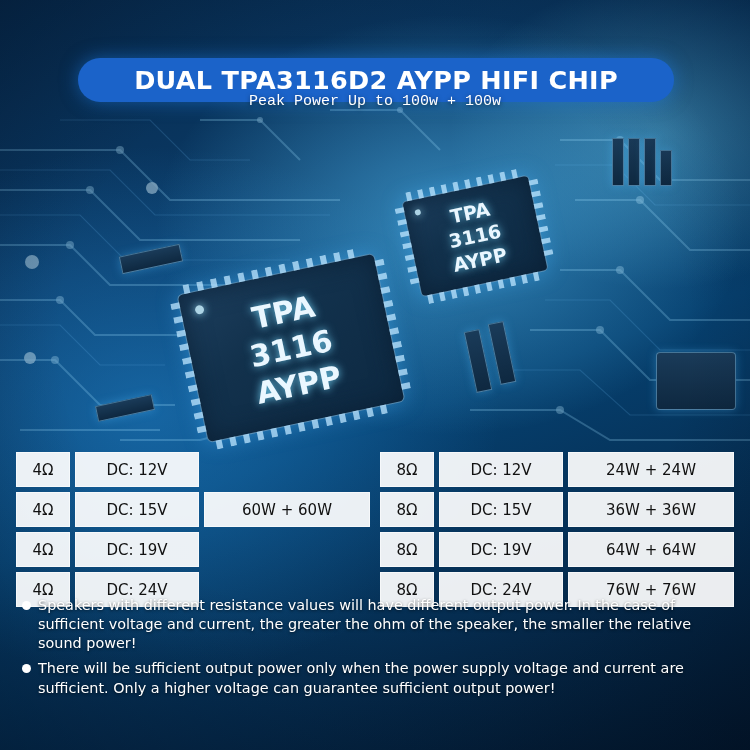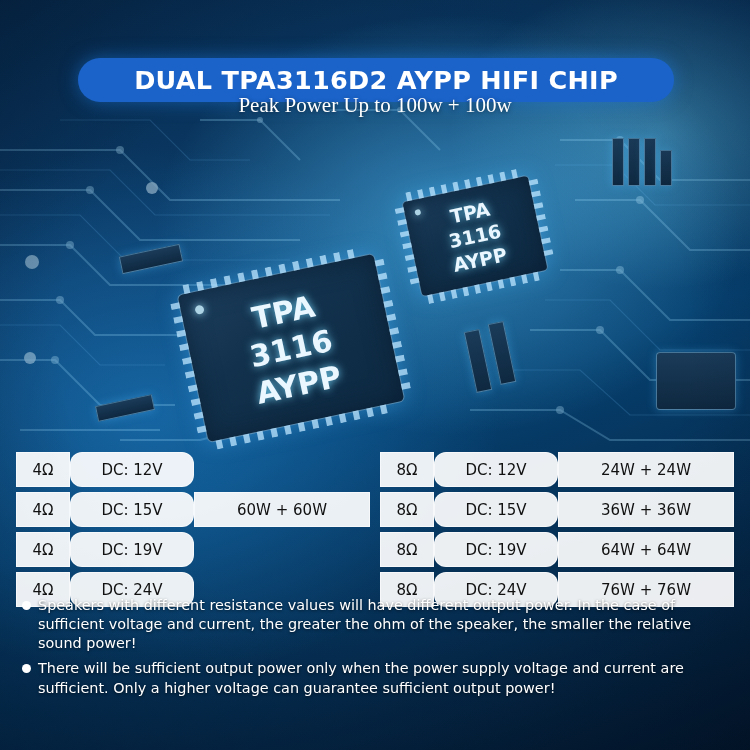--- a/index.html
+++ b/index.html
@@ -65,22 +65,22 @@
     font-family: "DejaVu Sans", sans-serif;
     white-space: nowrap;
   }
   .subtitle {
     position: absolute;
     left: 0;
     right: 0;
     top: 93px;
     text-align: center;
     color: #ffffff;
-    font-size: 21px;
-    font-family: Liberation Serif, serif;
+    font-size: 15px;
+    font-family: Liberation Mono, monospace;
     text-shadow: 0 1px 4px rgba(0,0,0,0.5);
   }
 
   
   .chip {
     position: absolute;
     background:
       linear-gradient(150deg, #1d3f5e 0%, #12314c 40%, #0d2942 100%);
     border: 1px solid rgba(140,210,255,0.55);
     box-shadow:
@@ -150,35 +150,36 @@
     gap: 10px;
   }
   .table {
     flex: 1;
     display: flex;
     flex-direction: column;
     gap: 5px;
   }
   .trow {
     display: flex;
+    gap: 5px;
     height: 35px;
   }
   .cell {
     background: rgba(255,255,255,0.92);
     color: #111;
     font-size: 15px;
     font-family: "DejaVu Sans", sans-serif;
     display: flex;
     align-items: center;
     justify-content: center;
     border: 1px solid rgba(255,255,255,0.55);
     white-space: nowrap;
   }
   .c-ohm { width: 52px; }
-  .c-dc  { width: 122px; border-radius: 12px; }
+  .c-dc  { width: 122px; }
   .c-pw  { flex: 1; }
 
   
   .notes {
     position: absolute;
     left: 22px;
     top: 596px;
     width: 710px;
     color: #ffffff;
     font-size: 14.4px;

